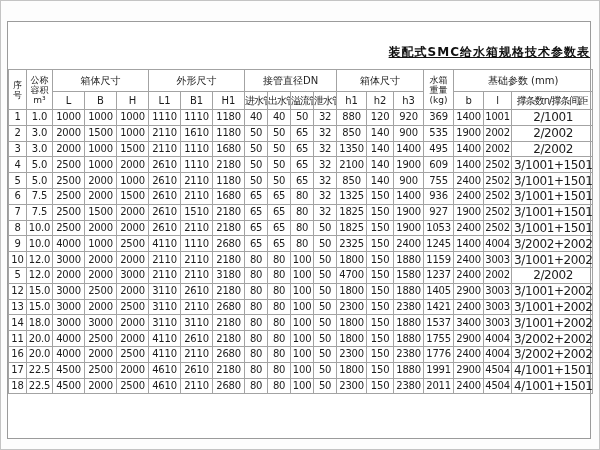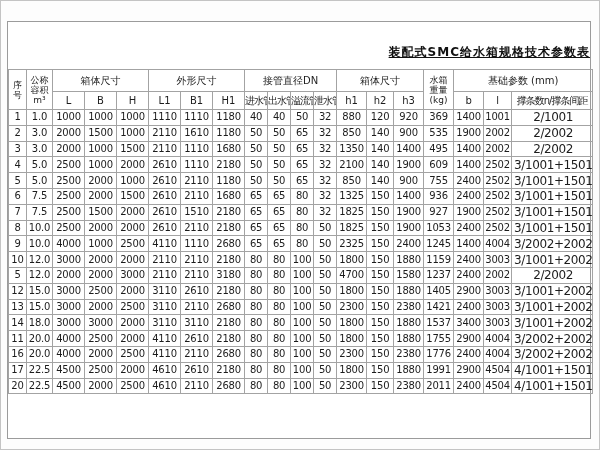--- a/index.html
+++ b/index.html
@@ -456,21 +456,21 @@
             <td>50</td>
             <td>1800</td>
             <td>150</td>
             <td>1880</td>
             <td>1991</td>
             <td>2900</td>
             <td>4504</td>
             <td class="left">4/1001+1501+2002</td>
           </tr>
           <tr>
-            <td>20</td>
+            <td>18</td>
             <td>22.5</td>
             <td>4500</td>
             <td>2000</td>
             <td>2500</td>
             <td>4610</td>
             <td>2110</td>
             <td>2680</td>
             <td>80</td>
             <td>80</td>
             <td>100</td>

